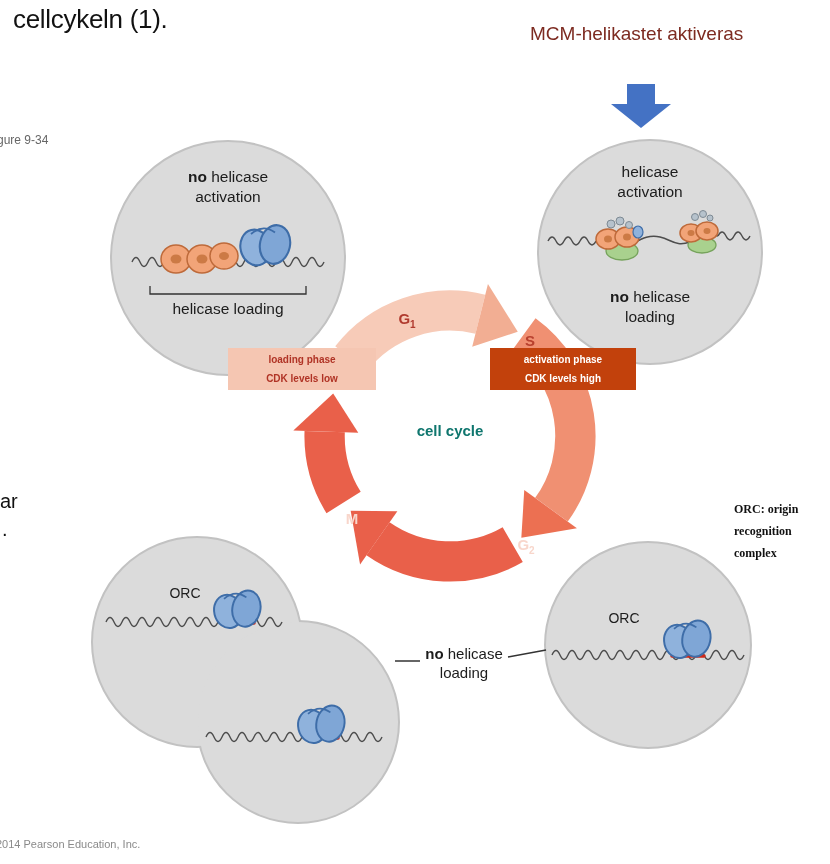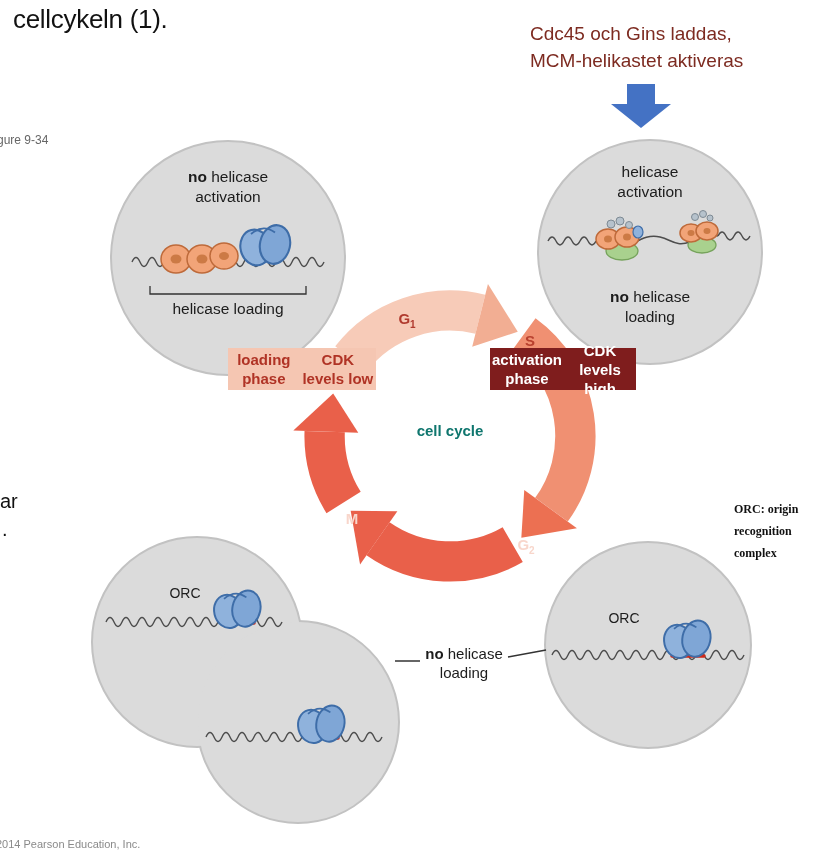--- a/index.html
+++ b/index.html
@@ -9,24 +9,24 @@
   .ctr{transform:translateX(-50%);text-align:center}
   .title{font-size:26px;font-weight:normal;letter-spacing:-0.3px;white-space:nowrap}
   .annot{font-size:19px;line-height:27px;color:#7D2B21}
   .figlabel{font-size:12px;color:#666;white-space:nowrap}
   .cell-text{font-size:15.5px;line-height:20px;color:#1c1c1c}
   .orc-label{font-size:14px;color:#1c1c1c}
   .phase{font-weight:bold;font-size:15px}
   .phase sub{font-size:10px}
   .g1c{color:#B03A2E}.sc{color:#B8402E}.lightc{color:#F8D6CB}
   .cyclelabel{font-weight:bold;font-size:15px;color:#0f766e}
-  .box{display:flex;flex-direction:row;justify-content:center;align-items:center;
-       font-weight:bold;font-size:15px;line-height:19px;text-align:center}
+  .box{display:flex;flex-direction:column;justify-content:center;align-items:center;
+       font-weight:bold;font-size:10px;line-height:19px;text-align:center}
   .box.loading{background:#F5C6B2;color:#B03325}
-  .box.activation{background:#7f1d1d;color:#fff}
+  .box.activation{background:#c2410c;color:#fff}
   .orcnote{font-family:"Liberation Serif",serif;font-weight:bold;font-size:12px;line-height:22px}
   .noload{font-size:15px;line-height:19px;color:#1c1c1c}
   .fragment{font-size:20px;color:#111}
   .copyright{font-size:11px;color:#8a8a8a;white-space:nowrap}
   svg.canvas{position:absolute;left:0;top:0}
   .cell{fill:#DBDBDB;stroke:#C2C2C2;stroke-width:2}
   .cell4{fill:#DBDBDB;stroke:#C2C2C2;stroke-width:4}
   .cellfill{fill:#DBDBDB;stroke:none}
   .dna{fill:none;stroke:#4d4d4d;stroke-width:1.4}
   .bubble{fill:none;stroke:#4d4d4d;stroke-width:1.6}
@@ -135,21 +135,20 @@
 
   <polygon fill="#4472C4" points="627,84 655,84 655,104 671,104 641,128 611,104 627,104"></polygon>
 
   <line class="pointer" x1="395" y1="661" x2="420" y2="661"></line>
   <line class="pointer" x1="508" y1="657" x2="546" y2="650"></line>
 </svg>
 
 <div class="abs title" style="left:13px;top:4px">cellcykeln (1).</div>
 
 <div class="abs annot" style="left:530px;top:20px">
-  <div>Cdc45 och Gins laddas,</div>
   <div>MCM-helikastet aktiveras</div>
 </div>
 
 <div class="abs figlabel" style="left:-3px;top:133px">gure 9-34</div>
 
 <div class="abs ctr cell-text" style="left:228px;top:167px">
   <div><b>no</b><span> helicase</span></div>
   <div>activation</div>
 </div>
 <div class="abs ctr cell-text" style="left:228px;top:299px">helicase loading</div>

